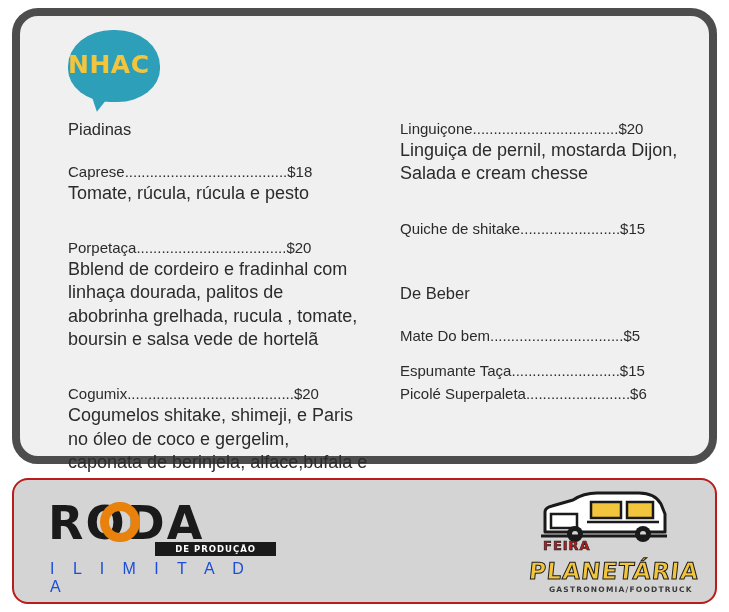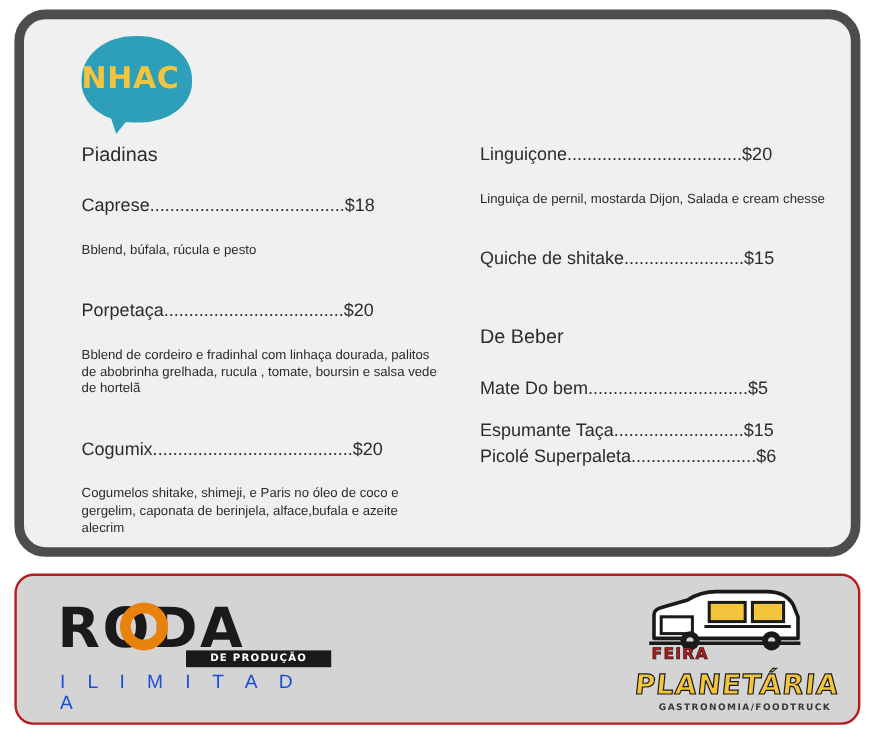--- a/index.html
+++ b/index.html
@@ -97,24 +97,24 @@
   .item {
     margin-bottom: 16px;
   }
   .item-line {
     font-size: 15px;
     color: #2b2b2b;
     white-space: nowrap;
     line-height: 1.25;
   }
   .item-desc {
-    font-size: 11px;
+    font-size: 18px;
     color: #2b2b2b;
     line-height: 1.3;
-    margin-top: 20px;
+    margin-top: 0;
     max-width: 300px;
   }
   .gap-lg { height: 18px; }
   .gap-xl { height: 30px; }
 
   
   .footer-bar {
     position: absolute;
     left: 12px;
     top: 478px;
@@ -235,21 +235,21 @@
       <div class="logo-tail"></div>
       <div class="logo-blob"></div>
       <div class="logo-text">NHAC</div>
     </div>
 
     <div class="col col-left">
       <div class="section-title">Piadinas</div>
 
       <div class="item">
         <div class="item-line">Caprese.......................................$18</div>
-        <div class="item-desc">Bblend, búfala, rúcula e pesto</div>
+        <div class="item-desc">Tomate, rúcula, rúcula e pesto</div>
       </div>
 
       <div class="gap-lg"></div>
 
       <div class="item">
         <div class="item-line">Porpetaça....................................$20</div>
         <div class="item-desc">Bblend de cordeiro e fradinhal com linhaça dourada, palitos de abobrinha grelhada, rucula , tomate, boursin  e salsa vede de hortelã</div>
       </div>
 
       <div class="gap-lg"></div>

